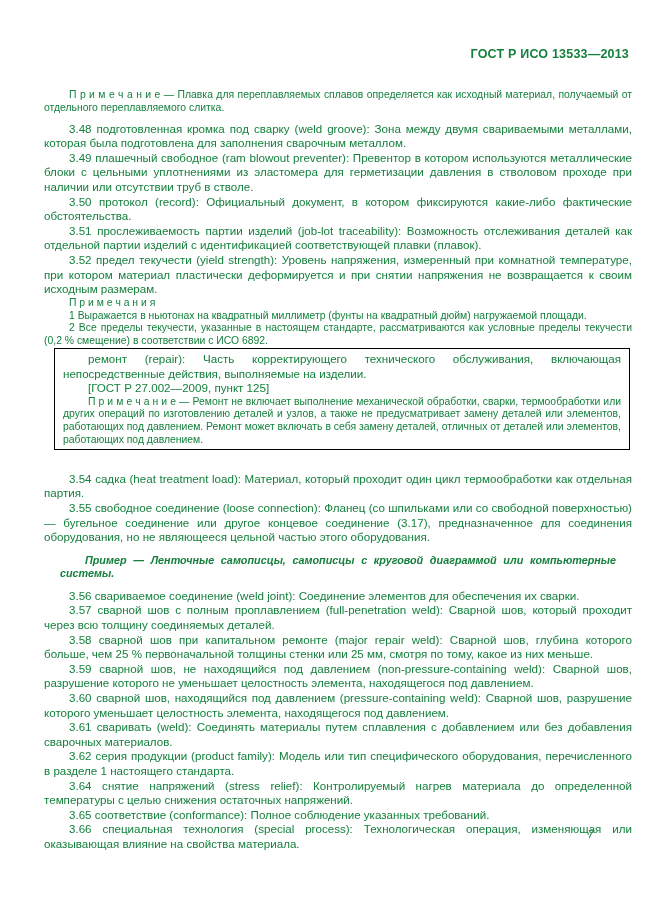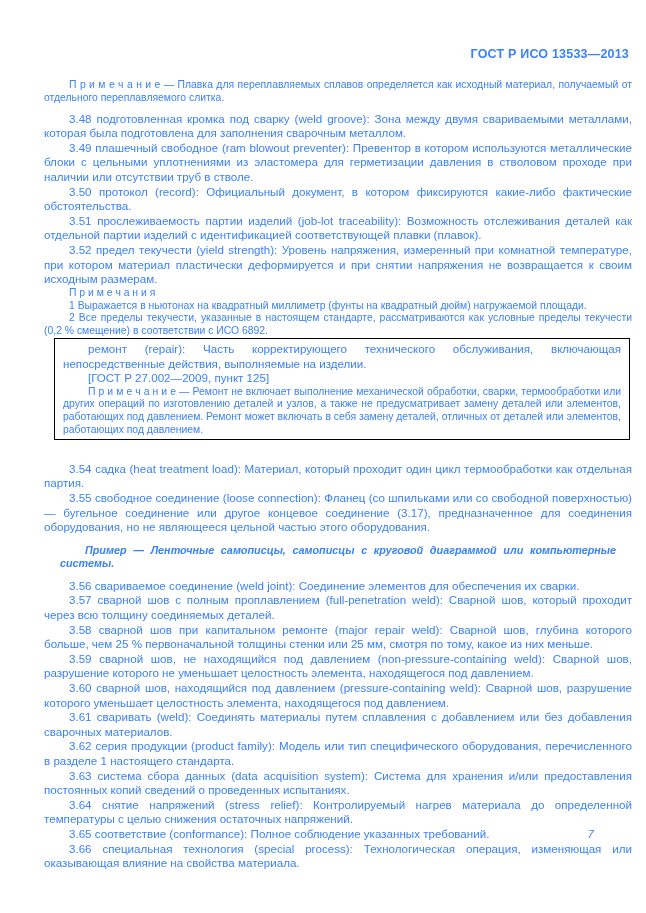--- a/index.html
+++ b/index.html
@@ -2,34 +2,34 @@
 <html lang="ru"><head>
 <meta charset="utf-8">
 <style>
   html, body { margin: 0; padding: 0; background: #ffffff; }
   .page {
     position: relative;
     width: 646px;
     height: 913px;
     background: #ffffff;
     font-family: "Liberation Sans", sans-serif;
-    color: #3b82f6;
+    color: #15803d;
     overflow: hidden;
   }
   .header {
     position: absolute;
     top: 47px;
     right: 17px;
     font-size: 12.5px;
     font-weight: bold;
     letter-spacing: 0.2px;
   }
   .content {
     position: absolute;
-    top: 79px;
+    top: 89px;
     left: 44px;
     width: 588px;
   }
   .content p { margin: 0; }
   .t-body {
     font-size: 11.6px;
     line-height: 14.6px;
     text-align: justify;
     text-indent: 25px;
   }
@@ -89,19 +89,18 @@
       <p class="t-body"><span>3.54 </span><span class="b">садка</span><span> (heat treatment load): Материал, который проходит один цикл термообработки как отдельная партия.</span></p>
       <p class="t-body"><span>3.55 </span><span class="b">свободное соединение</span><span> (loose connection): Фланец (со шпильками или со свободной поверхностью) — бугельное соединение или </span><span class="b">другое концевое соединение</span><span> (3.17), предназначенное для соединения оборудования, но не являющееся цельной частью этого оборудования.</span></p>
       <p class="example"><span>Пример — Ленточные самописцы, самописцы с круговой диаграммой или компьютерные системы.</span></p>
       <p class="t-body"><span>3.56 </span><span class="b">свариваемое соединение</span><span> (weld joint): Соединение элементов для обеспечения их сварки.</span></p>
       <p class="t-body"><span>3.57 </span><span class="b">сварной шов с полным проплавлением</span><span> (full-penetration weld): Сварной шов, который проходит через всю толщину соединяемых деталей.</span></p>
       <p class="t-body"><span>3.58 </span><span class="b">сварной шов при капитальном ремонте</span><span> (major repair weld): Сварной шов, глубина которого больше, чем 25 % первоначальной толщины стенки или 25 мм, смотря по тому, какое из них меньше.</span></p>
       <p class="t-body"><span>3.59 </span><span class="b">сварной шов, не находящийся под давлением</span><span> (non-pressure-containing weld): Сварной шов, разрушение которого не уменьшает целостность элемента, находящегося под давлением.</span></p>
       <p class="t-body"><span>3.60 </span><span class="b">сварной шов, находящийся под давлением</span><span> (pressure-containing weld): Сварной шов, разрушение которого уменьшает целостность элемента, находящегося под давлением.</span></p>
       <p class="t-body"><span>3.61 </span><span class="b">сваривать</span><span> (weld): Соединять материалы путем сплавления с добавлением или без добавления сварочных материалов.</span></p>
       <p class="t-body"><span>3.62 </span><span class="b">серия продукции</span><span> (product family): Модель или тип специфического оборудования, перечисленного в разделе 1 настоящего стандарта.</span></p>
-      <p class="t-body"><span>3.63 </span><span class="b">система сбора данных</span><span> (data acquisition system): Система для хранения и/или предоставления постоянных копий сведений о проведенных испытаниях.</span></p>
       <p class="t-body"><span>3.64 </span><span class="b">снятие напряжений</span><span> (stress relief): Контролируемый нагрев материала до определенной температуры с целью снижения остаточных напряжений.</span></p>
       <p class="t-body"><span>3.65 </span><span class="b">соответствие</span><span> (conformance): Полное соблюдение указанных требований.</span></p>
       <p class="t-body"><span>3.66 </span><span class="b">специальная технология</span><span> (special process): Технологическая операция, изменяющая или оказывающая влияние на свойства материала.</span></p>
     </div>
   <div class="page-number">7</div>
 </div>
 
 </body></html>

